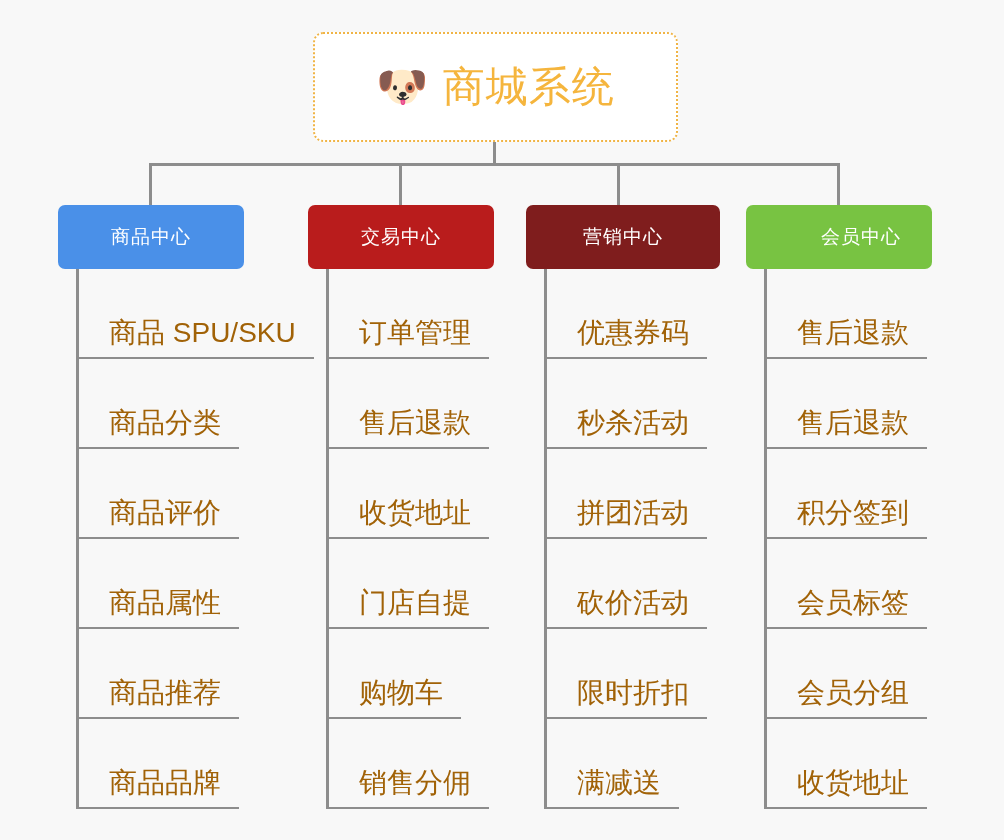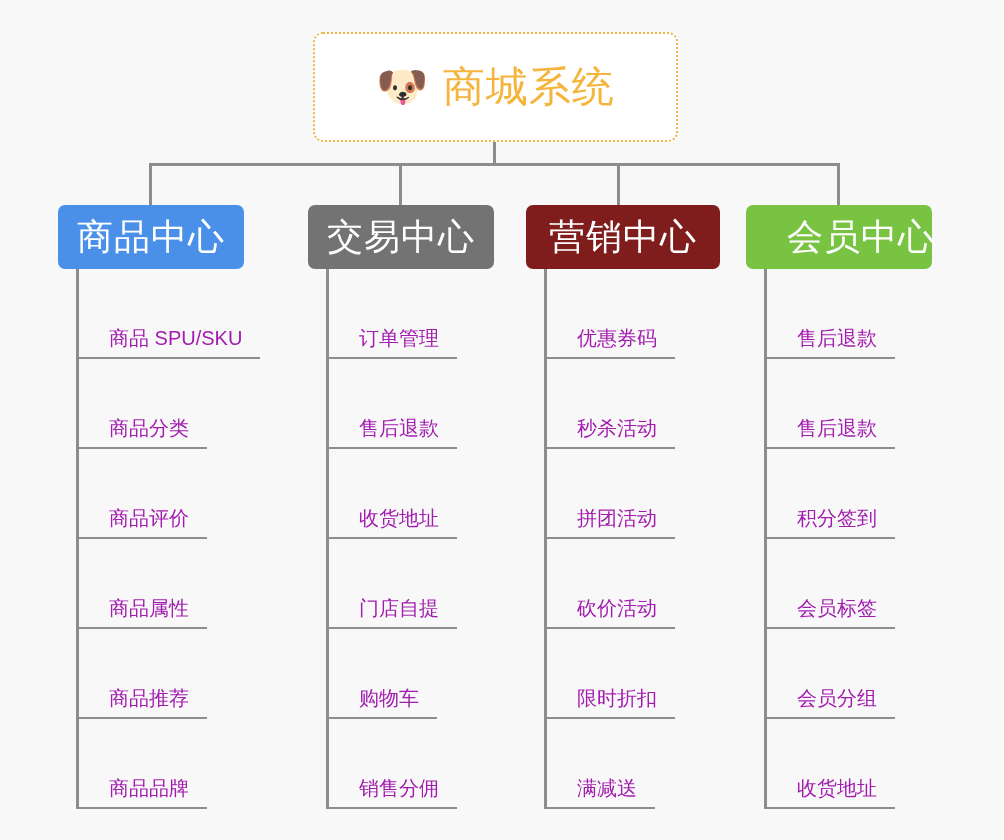--- a/index.html
+++ b/index.html
@@ -80,21 +80,21 @@
   }
 
   .cat-box {
     box-sizing: border-box;
     height: 64px;
     border-radius: 7px;
     display: flex;
     align-items: center;
     justify-content: center;
     color: #ffffff;
-    font-size: 36px;
+    font-size: 19px;
     letter-spacing: 1px;
     white-space: nowrap;
   }
 
   
   .leaves {
     position: relative;
     margin-left: 18px;
     padding-left: 0;
     border-left: 3px solid #8d8d8d;
@@ -103,22 +103,22 @@
 
   .leaf {
     position: relative;
     height: 90px;
     display: flex;
     align-items: flex-end;
     box-sizing: border-box;
   }
   .leaf-label {
     display: inline-block;
-    font-size: 20px;
-    color: #a21caf;
+    font-size: 28px;
+    color: #a16207;
     line-height: 1.1;
     white-space: nowrap;
     padding: 0 18px 8px 30px;
     border-bottom: 2px solid #8d8d8d;
   }
 </style>
 </head>
 <body>
 
 <div id="mindmap">
@@ -158,21 +158,21 @@
           </div>
           <div class="leaf">
             <span class="leaf-label">商品推荐</span>
           </div>
           <div class="leaf">
             <span class="leaf-label">商品品牌</span>
           </div>
         </div>
       </div>
       <div class="column" style="left: 308px; width: 186px;">
-        <div class="cat-box" style="background: #737373; width: 186px;">
+        <div class="cat-box" style="background: #b91c1c; width: 186px;">
           <span>交易中心</span>
         </div>
         <div class="leaves">
           <div class="leaf">
             <span class="leaf-label">订单管理</span>
           </div>
           <div class="leaf">
             <span class="leaf-label">售后退款</span>
           </div>
           <div class="leaf">

